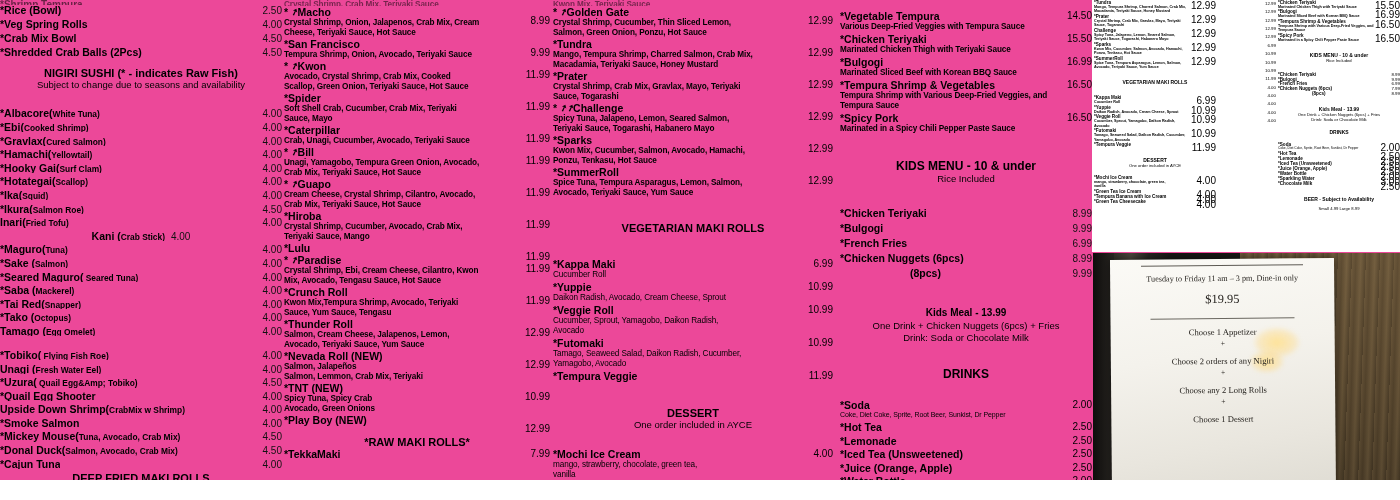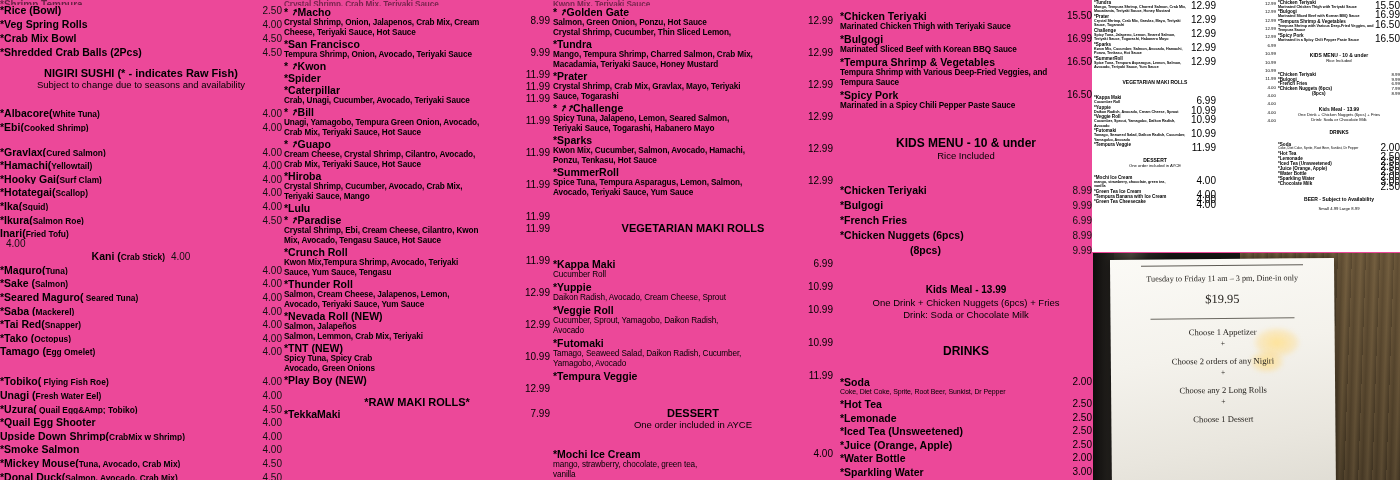--- a/index.html
+++ b/index.html
@@ -210,21 +210,21 @@
       </div>
     <div class="sp6"></div>
     <div class="hdr">NIGIRI SUSHI (* - indicates Raw Fish)</div>
     <div class="hdr-sub">Subject to change due to seasons and availability</div>
     <div class="sp18"></div>
     <div id="c1-nigiri">
         <div class="row" style="margin-bottom:2.6px;">
           <div class="nm">*Albacore(<span class="sub">White Tuna)</span></div>
           <div class="pr">4.00</div>
         </div>
-        <div class="row" style="margin-bottom:14px;text-align:center;">
+        <div class="row" style="margin-bottom:3px;text-align:center;">
           <div class="nm">*Ebi(<span class="sub">Cooked Shrimp)</span></div>
           <div class="pr">4.00</div>
         </div>
         <div class="row" style="margin-bottom:2.6px;">
           <div class="nm">*Gravlax(<span class="sub">Cured Salmon)</span></div>
           <div class="pr">4.00</div>
         </div>
         <div class="row" style="margin-bottom:2.6px;">
           <div class="nm">*Hamachi(<span class="sub">Yellowtail)</span></div>
           <div class="pr">4.00</div>
@@ -238,21 +238,21 @@
           <div class="pr">4.00</div>
         </div>
         <div class="row" style="margin-bottom:2.6px;">
           <div class="nm">*Ika(<span class="sub">Squid)</span></div>
           <div class="pr">4.00</div>
         </div>
         <div class="row" style="margin-bottom:2.6px;">
           <div class="nm">*Ikura(<span class="sub">Salmon Roe)</span></div>
           <div class="pr">4.50</div>
         </div>
-        <div class="row" style="margin-bottom:2.6px;flex-direction:column;">
+        <div class="row" style="margin-bottom:2.6px;">
           <div class="nm">Inari(<span class="sub">Fried Tofu)</span></div>
           <div class="pr">4.00</div>
         </div>
         <div class="row" style="margin-bottom:2.6px;justify-content:center;">
           <div class="nm">Kani (<span class="sub">Crab Stick)</span></div>
           <div class="pr">4.00</div>
         </div>
         <div class="row" style="margin-bottom:2.6px;">
           <div class="nm">*Maguro(<span class="sub">Tuna)</span></div>
           <div class="pr">4.00</div>
@@ -270,21 +270,21 @@
           <div class="pr">4.00</div>
         </div>
         <div class="row" style="margin-bottom:2.6px;">
           <div class="nm">*Tai Red(<span class="sub">Snapper)</span></div>
           <div class="pr">4.00</div>
         </div>
         <div class="row" style="margin-bottom:2.6px;">
           <div class="nm">*Tako (<span class="sub">Octopus)</span></div>
           <div class="pr">4.00</div>
         </div>
-        <div class="row" style="margin-bottom:19px;">
+        <div class="row" style="margin-bottom:13px;">
           <div class="nm">Tamago (<span class="sub">Egg Omelet)</span></div>
           <div class="pr">4.00</div>
         </div>
         <div class="row" style="margin-bottom:2.6px;">
           <div class="nm">*Tobiko(<span class="sub"> Flying Fish Roe)</span></div>
           <div class="pr">4.00</div>
         </div>
         <div class="row" style="margin-bottom:2.6px;">
           <div class="nm">Unagi (<span class="sub">Fresh Water Eel)</span></div>
           <div class="pr">4.00</div>
@@ -340,24 +340,32 @@
         </div>
         <div class="item" style="margin-bottom:0px;">
           <div class="nm">*San Francisco</div>
           <div class="desc ">
             <div>Tempura Shrimp, Onion, Avocado, Teriyaki Sauce</div>
           </div>
           <div class="pr-abs" style="top:9px;">9.99</div>
         </div>
         <div class="item" style="margin-bottom:0px;">
           <div class="nm">* <span class="pepper">➚</span>Kwon</div>
+          <div class="desc ">
+            <div>Avocado, Crystal Shrimp, Crab Mix, Cooked</div>
+            <div>Scallop, Green Onion, Teriyaki Sauce, Hot Sauce</div>
+          </div>
           <div class="pr-abs" style="top:9px;">11.99</div>
         </div>
         <div class="item" style="margin-bottom:0px;">
           <div class="nm">*Spider</div>
+          <div class="desc ">
+            <div>Soft Shell Crab, Cucumber, Crab Mix, Teriyaki</div>
+            <div>Sauce, Mayo</div>
+          </div>
           <div class="pr-abs" style="top:9px;">11.99</div>
         </div>
         <div class="item" style="margin-bottom:0px;">
           <div class="nm">*Caterpillar</div>
           <div class="desc ">
             <div>Crab, Unagi, Cucumber, Avocado, Teriyaki Sauce</div>
           </div>
           <div class="pr-abs" style="top:9px;">11.99</div>
         </div>
         <div class="item" style="margin-bottom:0px;">
@@ -442,22 +450,22 @@
         </div>
       </div>
   </div>
 
   <div class="col col-3">
     <div class="desc" style="height:6px;overflow:hidden;opacity:.5;">Kwon Mix, Teriyaki Sauce</div>
     <div id="c3-items">
         <div class="item" style="margin-bottom:0px;">
           <div class="nm">* <span class="pepper">➚</span>Golden Gate</div>
           <div class="desc ">
+            <div>Crystal Shrimp, Cucumber, Thin Sliced Lemon,</div>
             <div>Salmon, Green Onion, Ponzu, Hot Sauce</div>
-            <div>Crystal Shrimp, Cucumber, Thin Sliced Lemon,</div>
           </div>
           <div class="pr-abs" style="top:9px;">12.99</div>
         </div>
         <div class="item" style="margin-bottom:0px;">
           <div class="nm">*Tundra</div>
           <div class="desc ">
             <div>Mango, Tempura Shrimp, Charred Salmon, Crab Mix,</div>
             <div>Macadamia, Teriyaki Sauce, Honey Mustard</div>
           </div>
           <div class="pr-abs" style="top:9px;">12.99</div>
@@ -555,20 +563,27 @@
           <div class="nm">*Tempura Banana with Ice Cream</div>
           <div class="pr-abs" style="top:0px;">4.00</div>
         </div>
       </div>
 
   </div>
 
   <div class="col col-4">
     <div class="sp10"></div>
     <div id="c4-entrees">
+        <div class="item" style="margin-bottom:1px;">
+          <div class="nm">*Vegetable Tempura</div>
+          <div class="desc ">
+            <div>Various Deep-Fried Veggies with Tempura Sauce</div>
+          </div>
+          <div class="pr-abs" style="top:0px;">14.50</div>
+        </div>
         <div class="item" style="margin-bottom:1px;">
           <div class="nm">*Chicken Teriyaki</div>
           <div class="desc ">
             <div>Marinated Chicken Thigh with Teriyaki Sauce</div>
           </div>
           <div class="pr-abs" style="top:0px;">15.50</div>
         </div>
         <div class="item" style="margin-bottom:1px;">
           <div class="nm">*Bulgogi</div>
           <div class="desc ">

